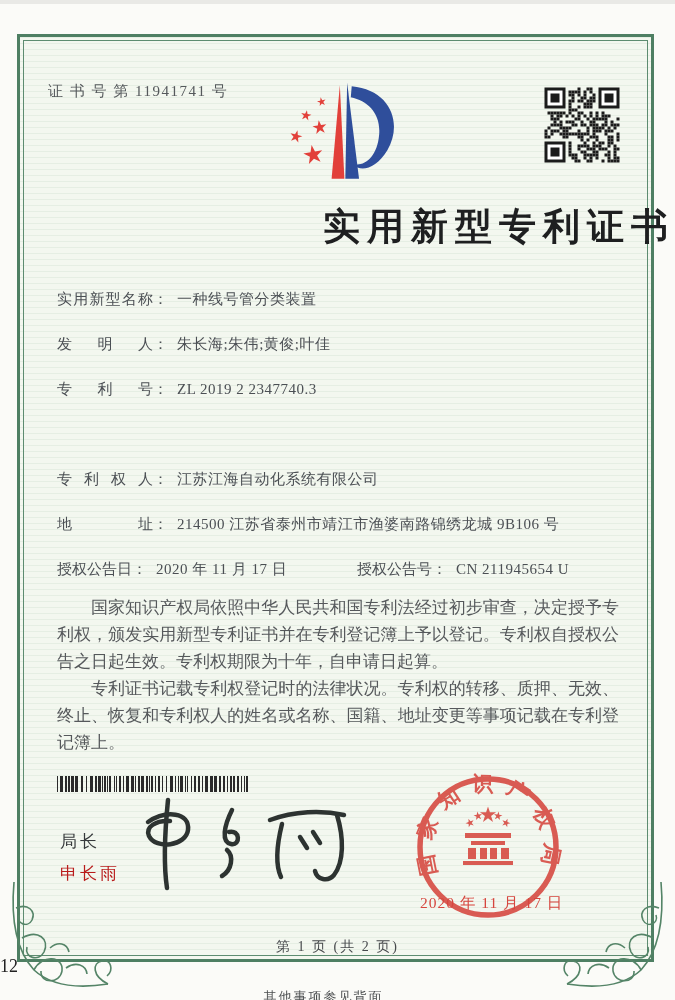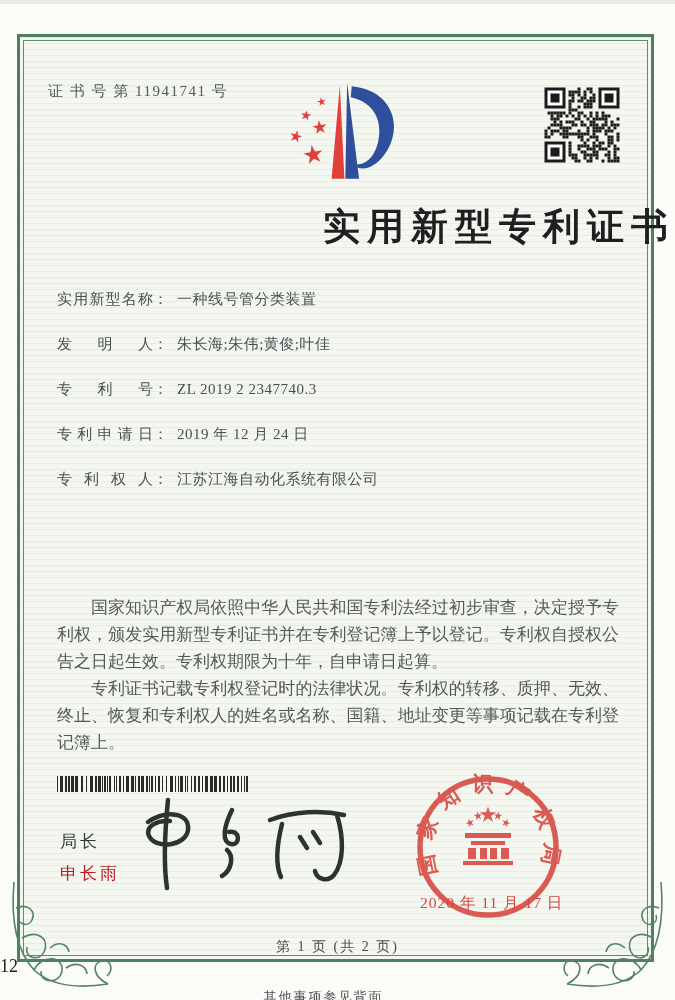--- a/index.html
+++ b/index.html
@@ -304,25 +304,31 @@
 
   <div class="abs fieldrow" style="top:286px;">
     <span class="flabel">实用新型名称</span><span class="fcolon">：</span><span class="fvalue">一种线号管分类装置</span>
   </div>
   <div class="abs fieldrow" style="top:331px;">
     <span class="flabel">发明人</span><span class="fcolon">：</span><span class="fvalue">朱长海;朱伟;黄俊;叶佳</span>
   </div>
   <div class="abs fieldrow" style="top:376px;">
     <span class="flabel">专利号</span><span class="fcolon">：</span><span class="fvalue">ZL 2019 2 2347740.3</span>
   </div>
-  <div class="abs fieldrow" style="top:421px;">
-    <span class="flabel">专利申请日</span><span class="fcolon">：</span><span class="fvalue">2019 年 12 月 24 日</span>
-  </div>
   <div class="abs fieldrow" style="top:466px;">
     <span class="flabel">专利权人</span><span class="fcolon">：</span><span class="fvalue">江苏江海自动化系统有限公司</span>
+  </div>
+  <div class="abs fieldrow" style="top:511px;">
+    <span class="flabel">地址</span><span class="fcolon">：</span><span class="fvalue">214500  江苏省泰州市靖江市渔婆南路锦绣龙城 9B106 号</span>
+  </div>
+  <div class="abs fieldrow" style="top:556px;width:562px;">
+    <span>授权公告日</span><span>：</span><span class="fvalue">2020 年 11 月 17 日</span>
+    <span class="grant2">
+      <span>授权公告号</span><span>：</span><span class="fvalue">CN 211945654 U</span>
+    </span>
   </div>
 
   <div class="abs bodytext">
     <p>国家知识产权局依照中华人民共和国专利法经过初步审查，决定授予专利权，颁发实用新型专利证书并在专利登记簿上予以登记。专利权自授权公告之日起生效。专利权期限为十年，自申请日起算。</p>
     <p>专利证书记载专利权登记时的法律状况。专利权的转移、质押、无效、终止、恢复和专利权人的姓名或名称、国籍、地址变更等事项记载在专利登记簿上。</p>
   </div>
 
   <svg id="barcode" class="abs" style="left:57px;top:772px;" width="196" height="16" viewBox="0 0 196 16">
       <rect x="0" y="0" width="1" height="16" fill="#2a2a2a"></rect>
       <rect x="3" y="0" width="3" height="16" fill="#2a2a2a"></rect>

